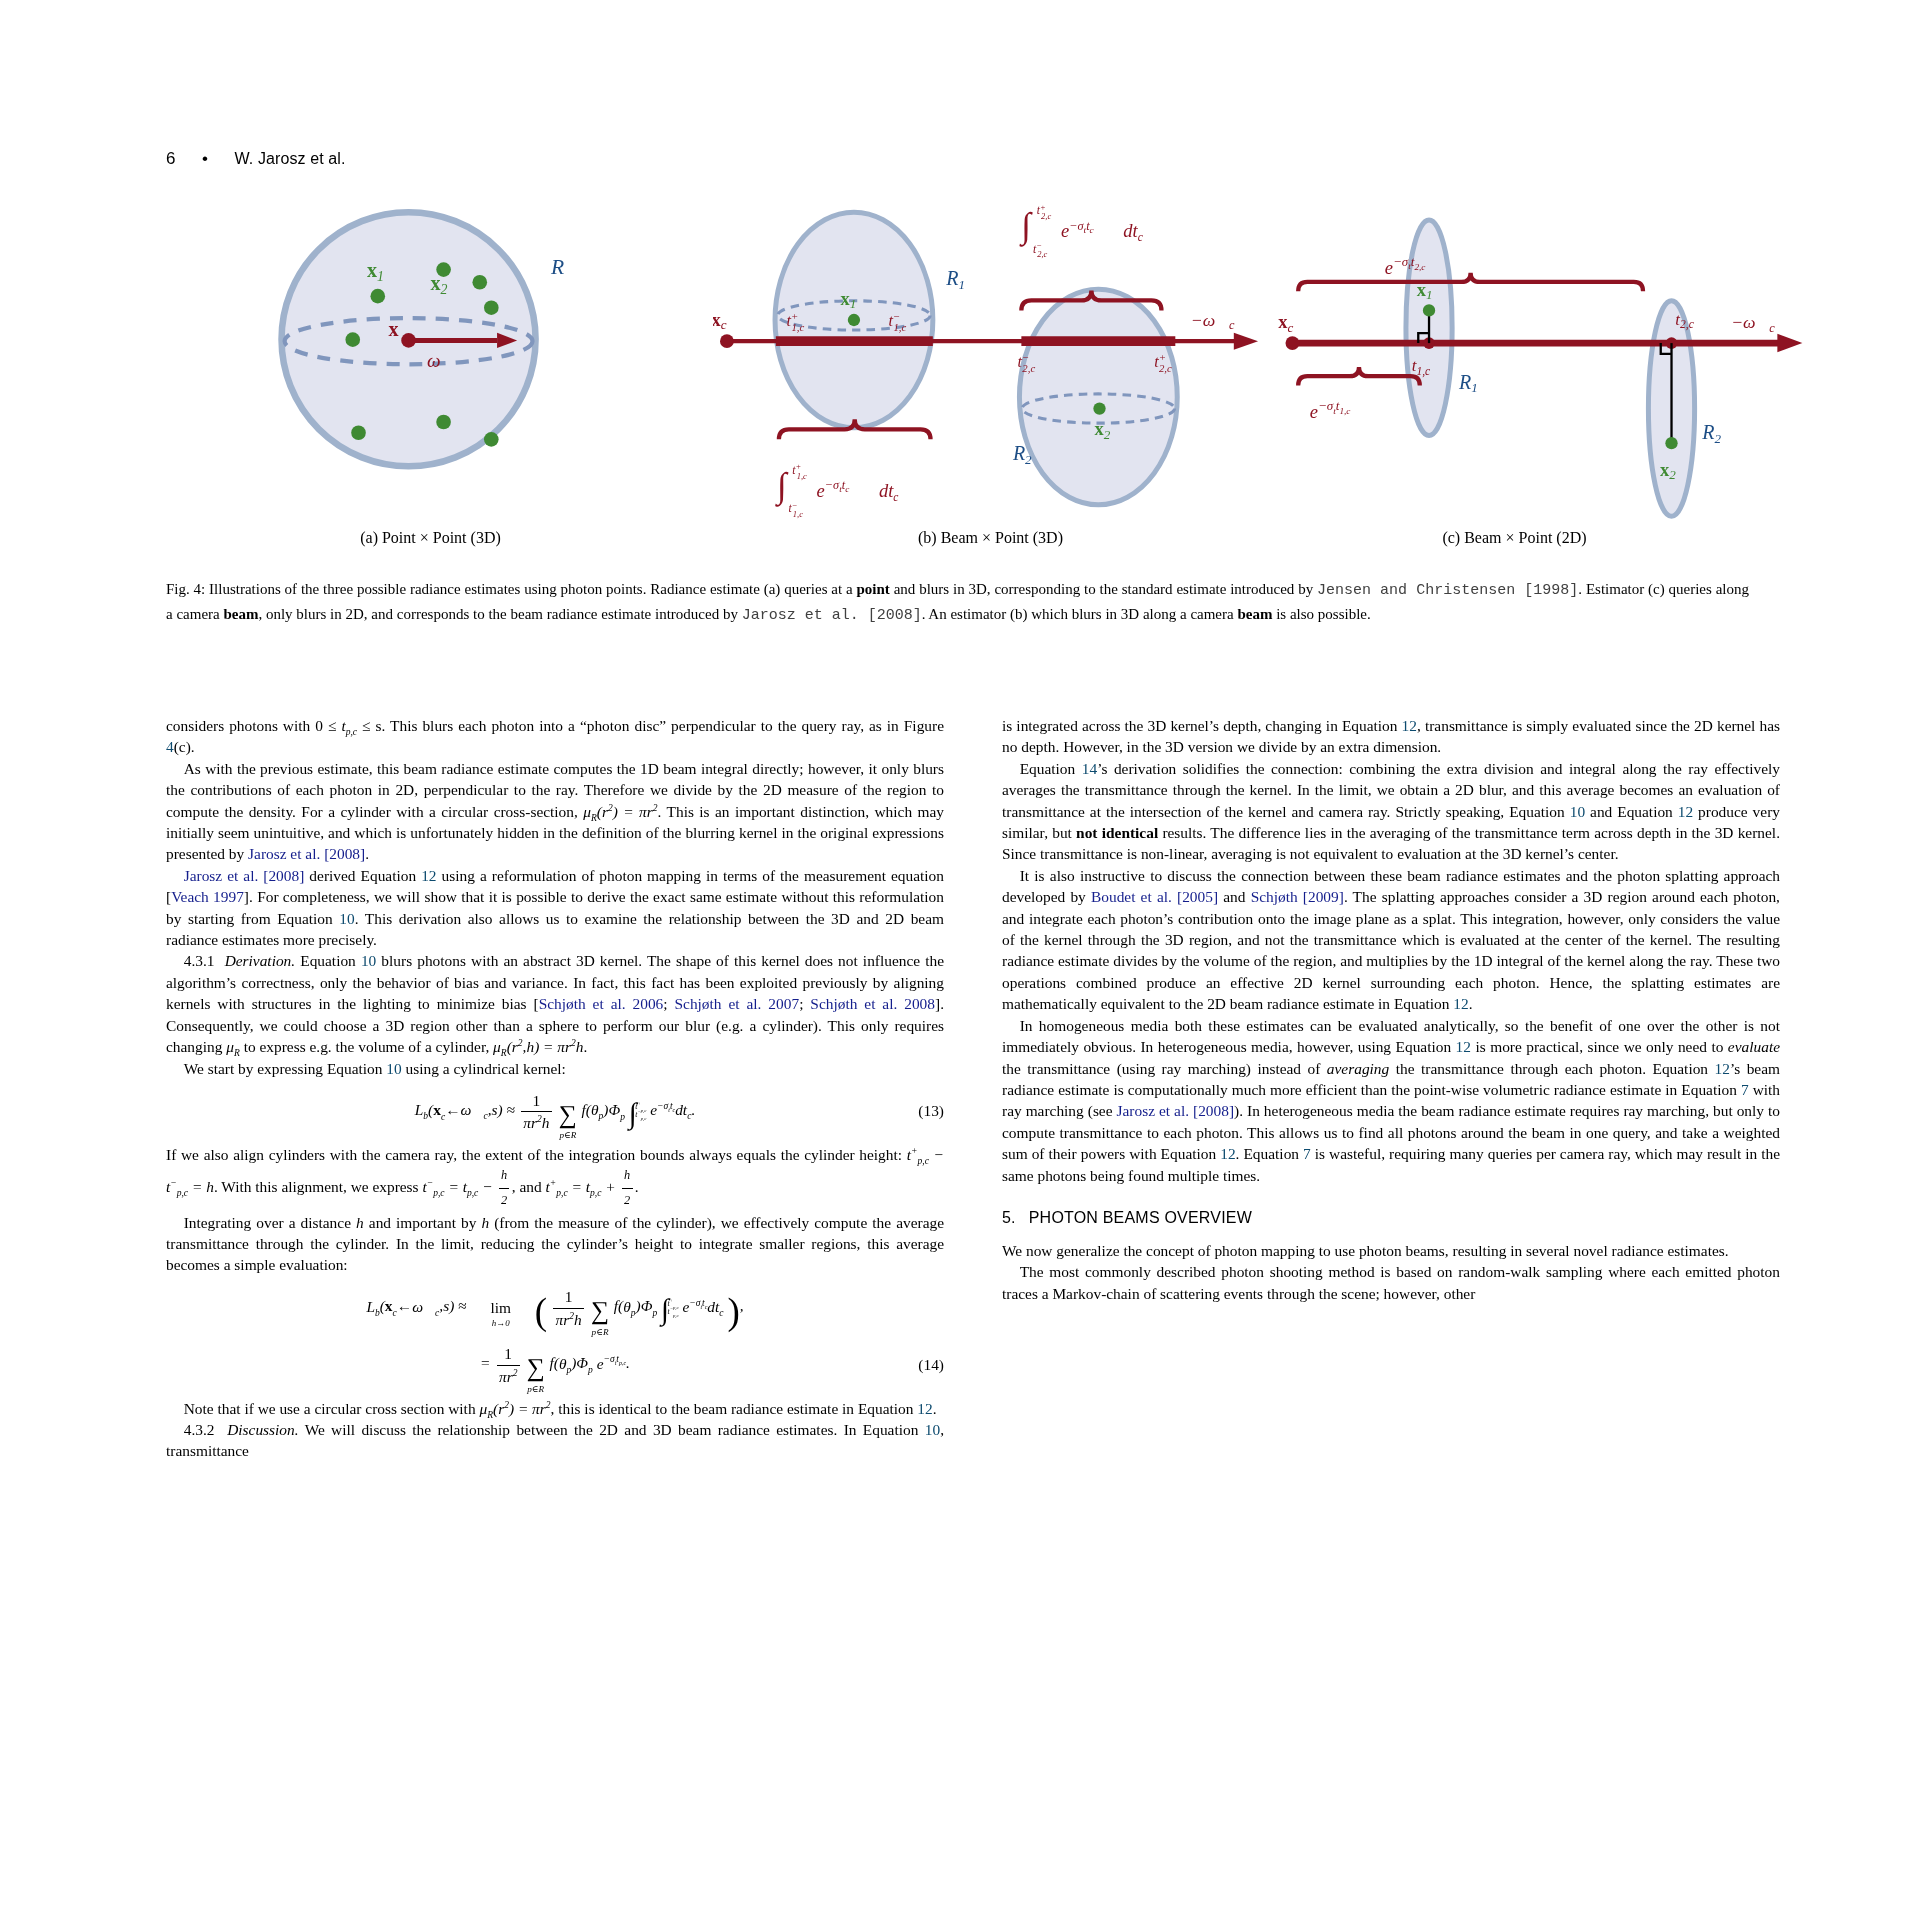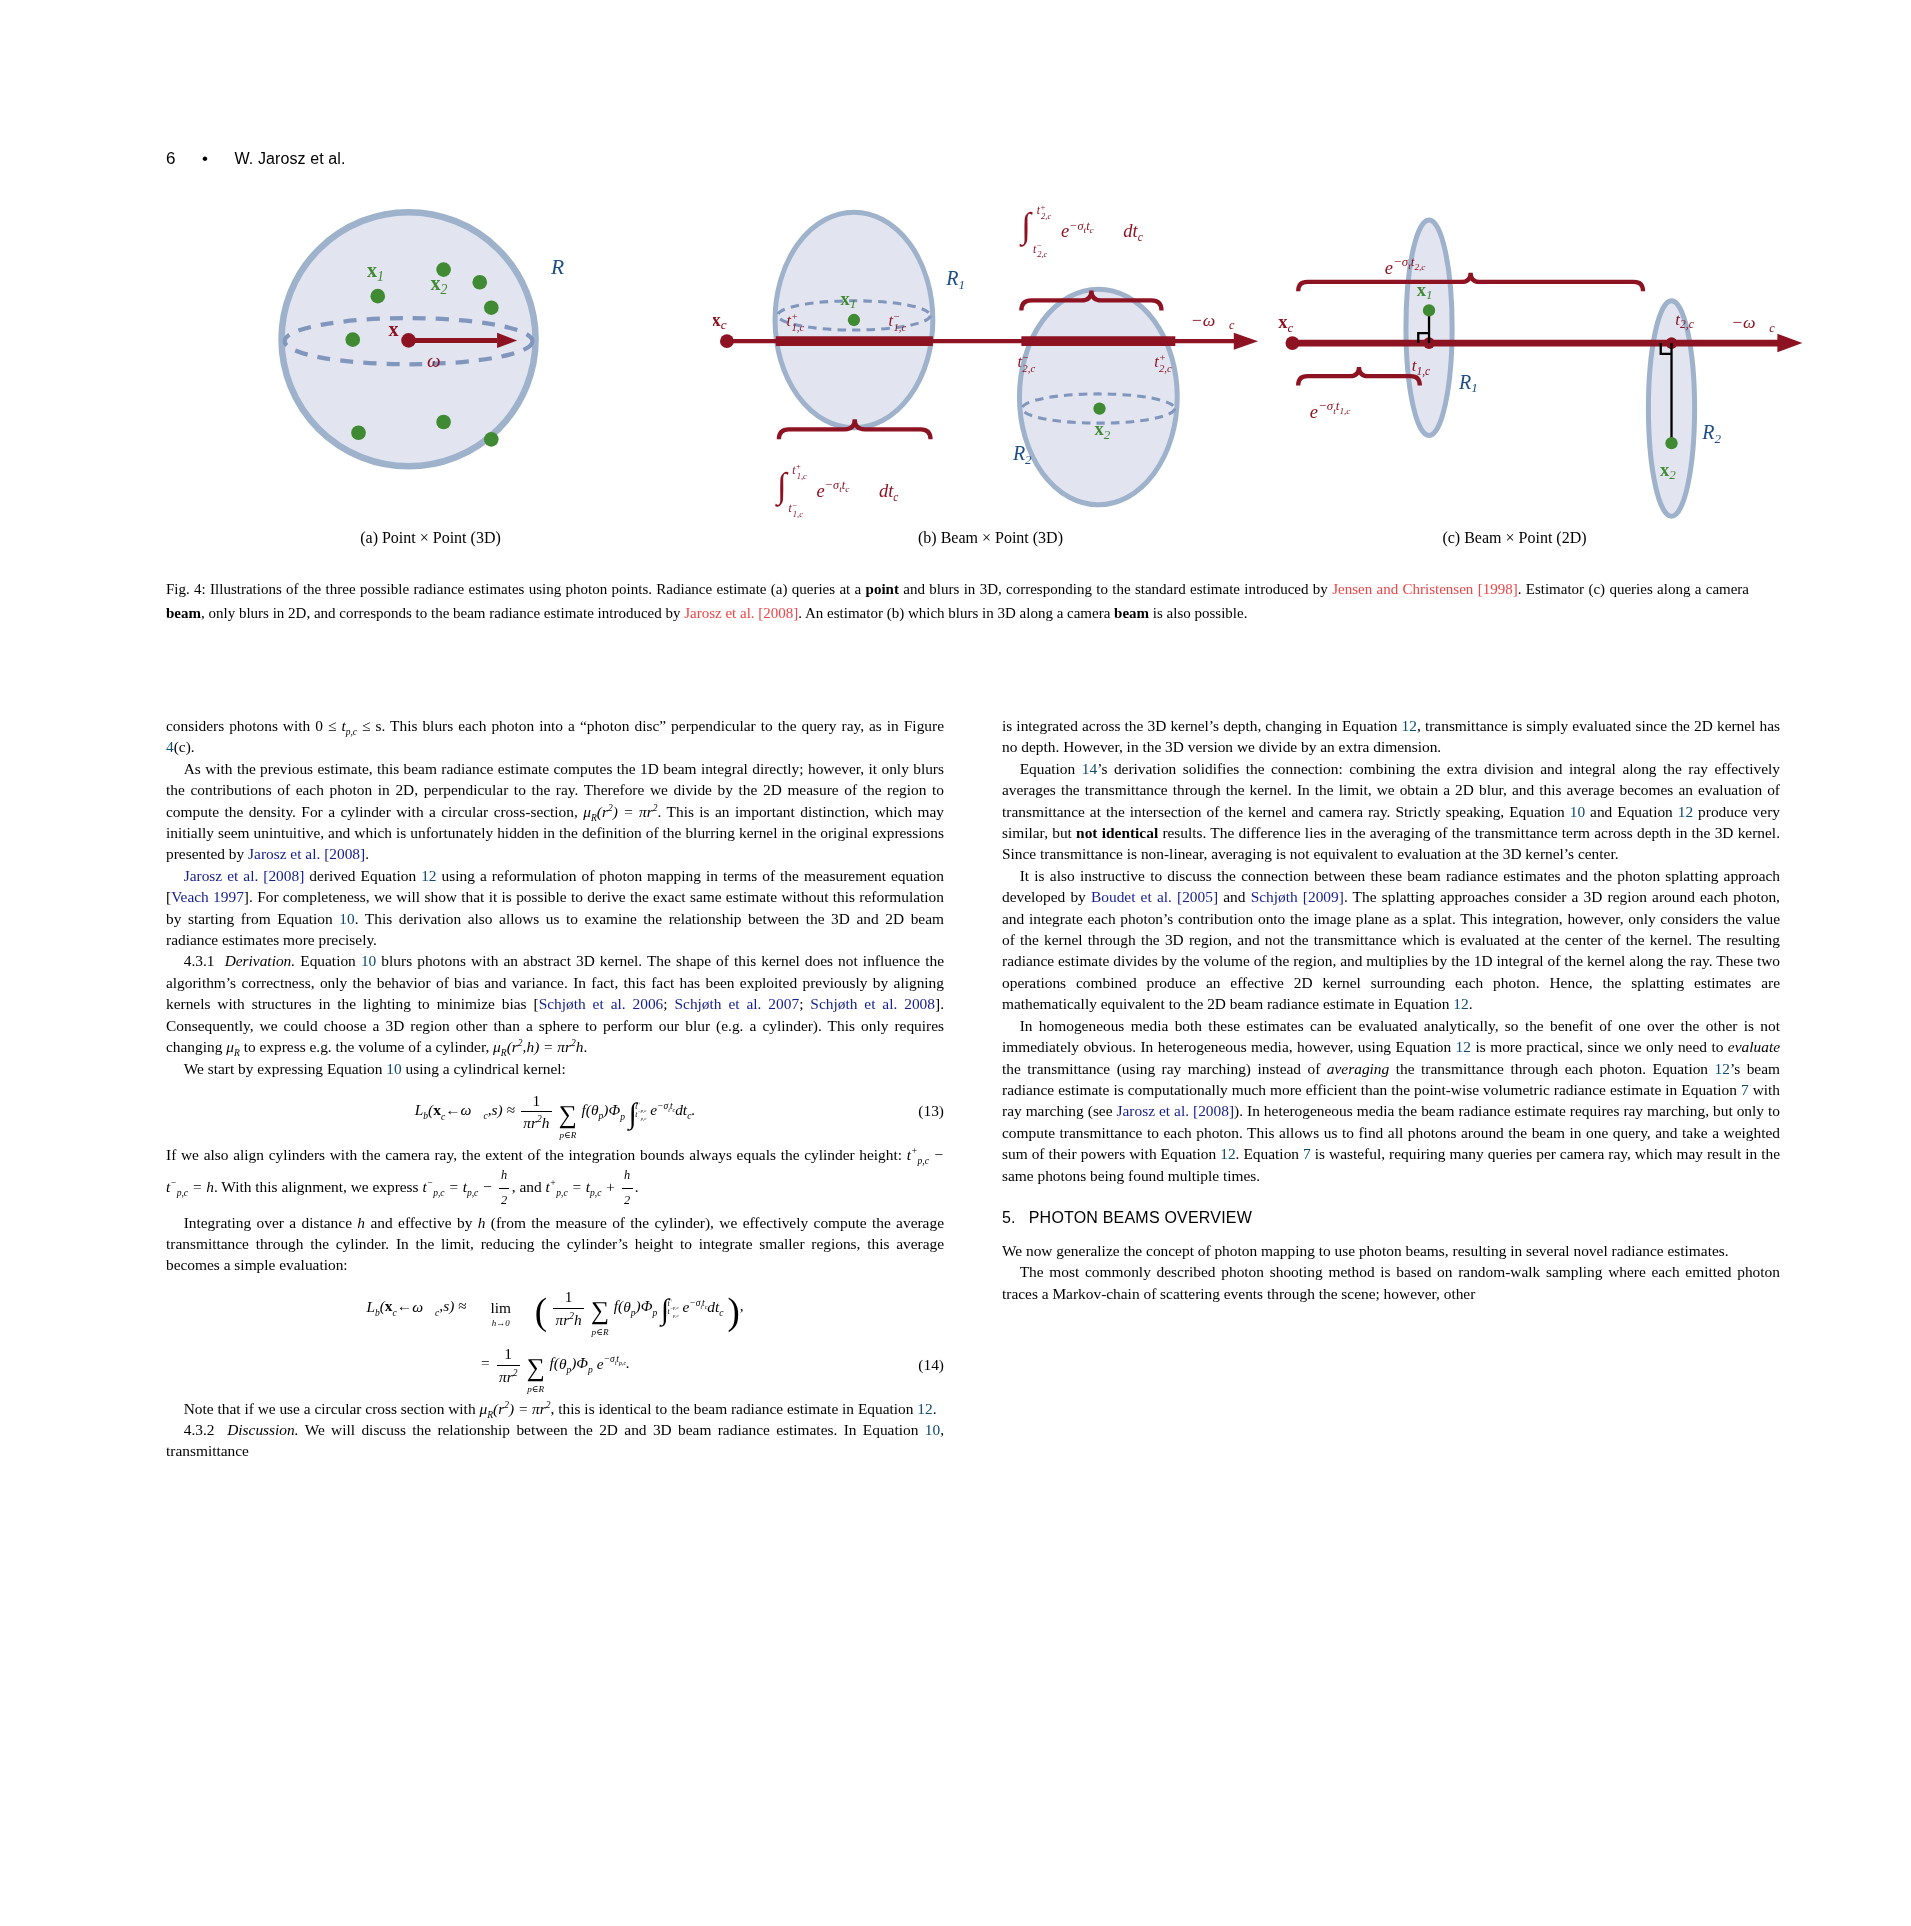--- a/index.html
+++ b/index.html
@@ -64,21 +64,21 @@
 
   .fig-caption {
     position: absolute;
     left: 166px;
     top: 578px;
     width: 1583px;
     font-size: 15px;
     line-height: 23.5px;
     text-align: justify;
   }
-  .fig-caption .ref { color: #ef4444; }
+  .fig-caption .ref { color: #404040; font-family: Liberation Mono, monospace; }
   .fig-caption b { font-weight: bold; }
 
   
   .col {
     position: absolute;
     top: 715px;
     width: 778px;
     font-size: 15.4px;
     line-height: 21.4px;
     text-align: justify;
@@ -361,21 +361,21 @@
         <span class="bigop">∑<span class="lim below"><i>p</i>∈<i>R</i></span></span>
         <span class="mi">f</span>(<span class="mi">θ<sub>p</sub></span>)Φ<sub><i>p</i></sub>
         <span class="intg">∫</span><span class="intlim"><span class="hi"><i>t</i><sup>+</sup><sub><i>p,c</i></sub></span><span class="lo"><i>t</i><sup>−</sup><sub><i>p,c</i></sub></span></span>
         <span class="mi">e<sup>−σ<sub>t</sub>t<sub>c</sub></sup></span><span class="mi">dt<sub>c</sub></span>.
       </span>
       <span class="num">(13)</span>
     </div>
 
     <p class="noindent"><span>If we also align cylinders with the camera ray, the extent of the integration bounds always equals the cylinder height: </span><span class="mi">t<sup>+</sup><sub><i>p,c</i></sub> − t<sup>−</sup><sub><i>p,c</i></sub> = h</span><span>. With this alignment, we express </span><span class="mi">t<sup>−</sup><sub><i>p,c</i></sub> = t<sub><i>p,c</i></sub> − <span class="frac" style="font-size:0.8em"><span class="top">h</span><span class="bar"></span><span class="bot">2</span></span></span><span>, and </span><span class="mi">t<sup>+</sup><sub><i>p,c</i></sub> = t<sub><i>p,c</i></sub> + <span class="frac" style="font-size:0.8em"><span class="top">h</span><span class="bar"></span><span class="bot">2</span></span></span><span>.</span></p>
 
-    <p><span>Integrating over a distance </span><span class="mi">h</span><span> and effective by </span><span class="mi">h</span><span> (from the measure of the cylinder), we effectively compute the average transmittance through the cylinder. In the limit, reducing the cylinder’s height to integrate smaller regions, this average becomes a simple evaluation:</span></p>
+    <p><span>Integrating over a distance </span><span class="mi">h</span><span> and important by </span><span class="mi">h</span><span> (from the measure of the cylinder), we effectively compute the average transmittance through the cylinder. In the limit, reducing the cylinder’s height to integrate smaller regions, this average becomes a simple evaluation:</span></p>
 
     <div class="eq">
       <span class="body">
         <span class="mi">L<sub>b</sub></span>(<span class="bsym">x</span><sub><i>c</i></sub>←<span class="mi">ω⃗<sub>c</sub></span>,<span class="mi">s</span>) ≈
         <span class="limop">lim<span class="sub">h→0</span></span>
         <span class="paren-big">(</span>
         <span class="frac"><span class="top mn">1</span><span class="bar"></span><span class="bot">π<i>r</i><sup>2</sup><i>h</i></span></span>
         <span class="bigop">∑<span class="lim below"><i>p</i>∈<i>R</i></span></span>
         <span class="mi">f</span>(<span class="mi">θ<sub>p</sub></span>)Φ<sub><i>p</i></sub>
         <span class="intg">∫</span><span class="intlim"><span class="hi"><i>t</i><sup>+</sup><sub><i>p,c</i></sub></span><span class="lo"><i>t</i><sup>−</sup><sub><i>p,c</i></sub></span></span>

